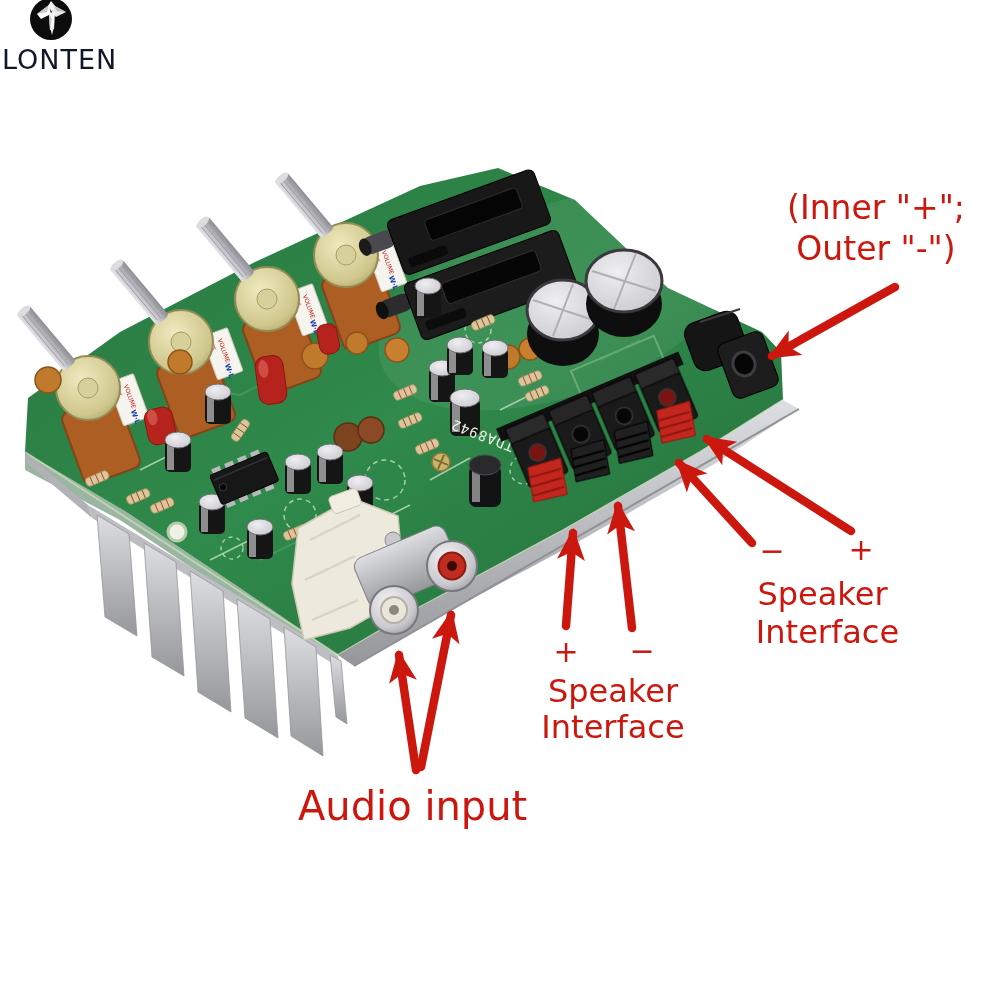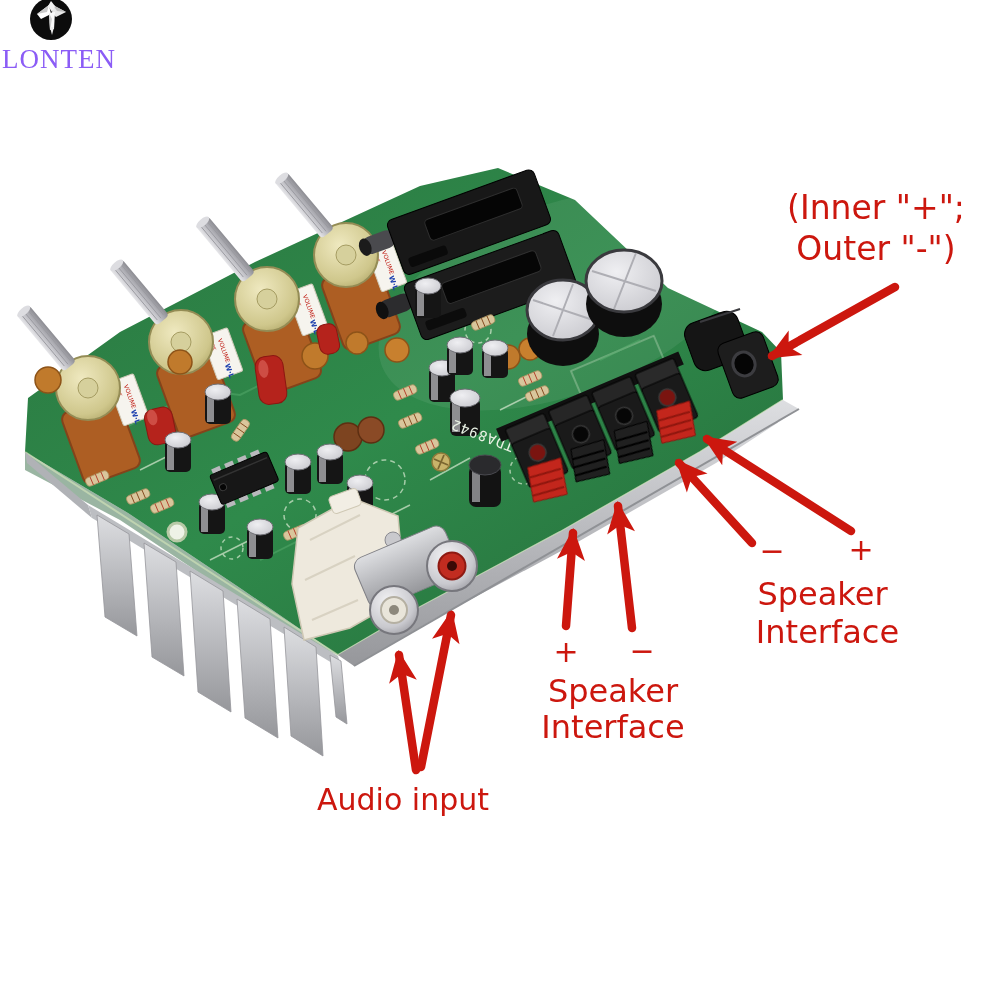--- a/index.html
+++ b/index.html
@@ -2,33 +2,33 @@
 <html style="--annotation-red: #cc170e; --pcb-green: #2f8247; --heatsink-gray: #bcbec2; --clip-red: #c3261c; --pot-brass: #cfc78c; --silkscreen-white: #e9f2e5;"><head>
 <meta charset="utf-8">
 <style>
   html,body{margin:0;padding:0;background:#ffffff;}
   .stage{position:relative;width:1000px;height:1000px;background:#fff;overflow:hidden;
          font-family:"DejaVu Sans","Liberation Sans",sans-serif;}
   #scene{position:absolute;left:0;top:0;z-index:1;}
   .label{position:absolute;z-index:2;color:var(--annotation-red,#cc170e);
          text-align:center;line-height:1.28;white-space:pre;}
   .lbl-power{left:748px;top:146px;width:256px;font-size:33px;line-height:41px;}
-  .lbl-audio{left:298px;top:781px;width:210px;font-size:30px;text-align:center;}
+  .lbl-audio{left:298px;top:781px;width:210px;font-size:40px;text-align:center;}
   .lbl-word{font-size:32px;}
   .lbl-sign{font-size:30px;width:28px;}
   .sign-r-minus{left:758px;top:532px;}
   .sign-r-plus{left:847px;top:531px;}
   .spk-r-1{left:735px;top:574px;width:175px;}
   .spk-r-2{left:735px;top:612px;width:185px;}
   .sign-b-plus{left:552px;top:633px;}
   .sign-b-minus{left:628px;top:632px;}
   .spk-b-1{left:525px;top:671px;width:176px;}
   .spk-b-2{left:525px;top:707px;width:176px;}
   .logo-text{position:absolute;left:2px;top:44px;width:100px;z-index:2;
-             font-size:27px;letter-spacing:1px;color:#8b5cf6;text-align:center;font-family:Liberation Serif, serif;}
+             font-size:27px;letter-spacing:1px;color:#0f172a;text-align:center;}
   .logo-icon{position:absolute;left:29px;top:-3px;z-index:2;}
 </style>
 </head>
 <body>
 
 <div class="stage">
 
 <svg id="scene" width="1000" height="1000" viewBox="0 0 1000 1000">
   <defs>
     <linearGradient id="gBoard" x1="0" y1="0" x2="1" y2="1">

